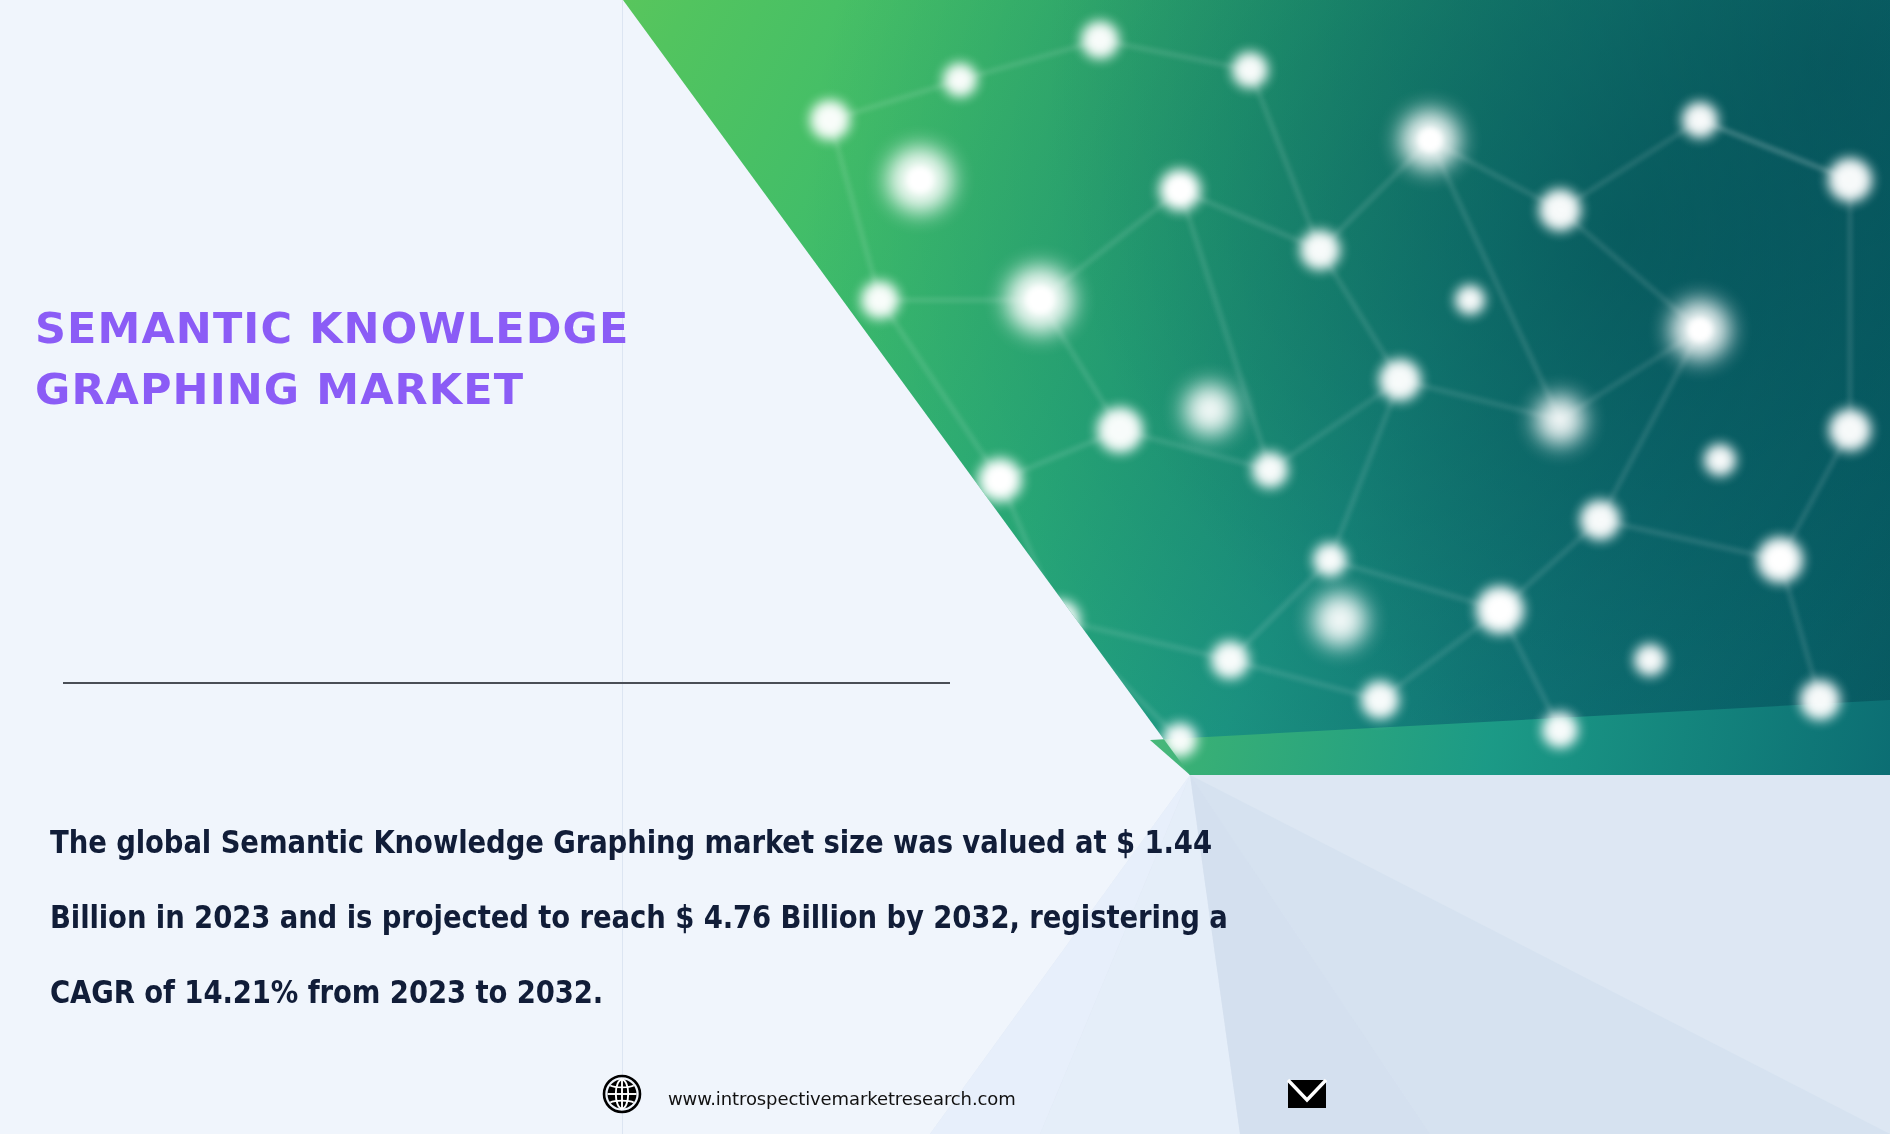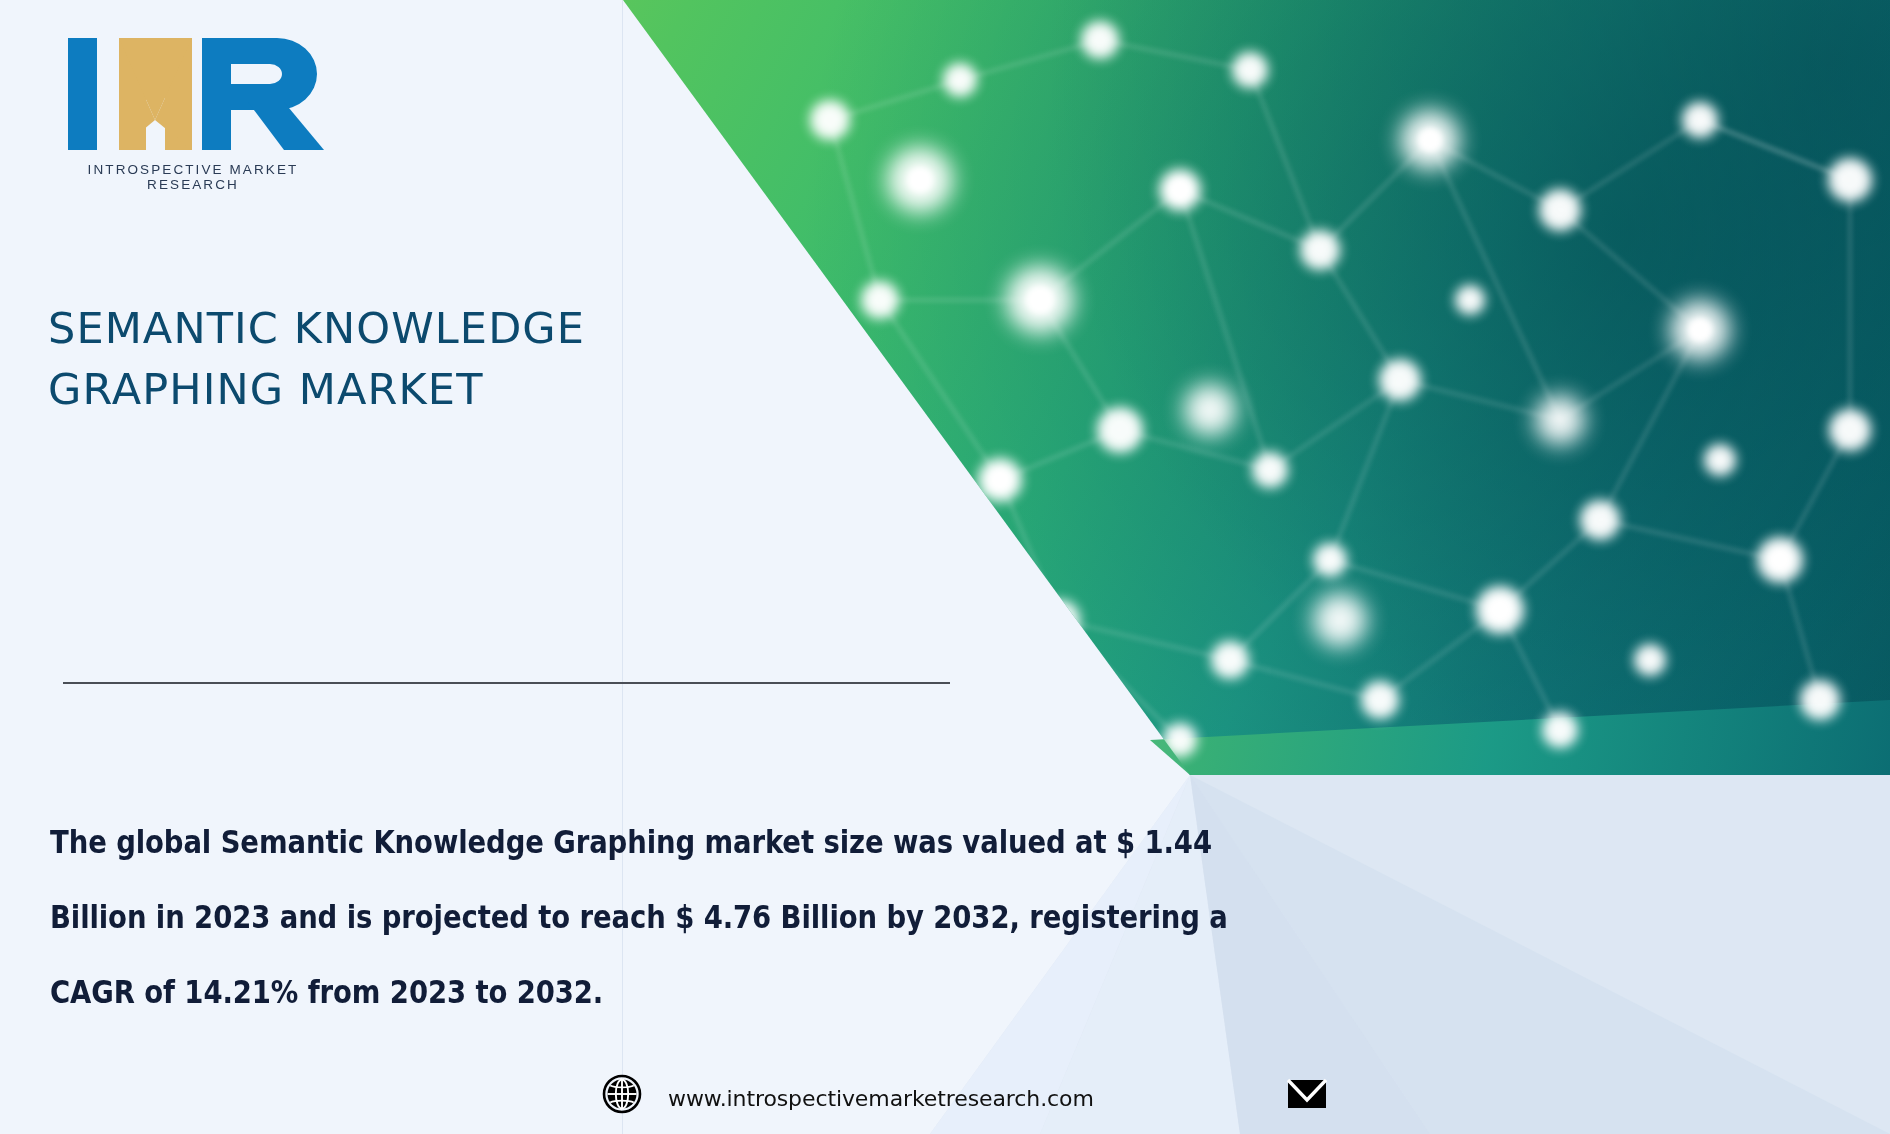--- a/index.html
+++ b/index.html
@@ -99,26 +99,26 @@
     color: #2a3b55;
     font-family: "Liberation Sans", sans-serif;
     text-align: center;
     width: 258px;
     margin-left: 2px;
   }
 
   
   .headline {
     position: absolute;
-    left: 48px;
+    left: 35px;
     top: 298px;
     width: 720px;
-    color: #0c4a6e;
+    color: #8b5cf6;
     font-family: "DejaVu Sans", sans-serif;
-    font-weight: normal;
+    font-weight: bold;
     font-size: 43px;
     line-height: 1.42;
     letter-spacing: 1.1px;
   }
   .headline .l2 { display: block; }
 
   
   .subtitle {
     position: absolute;
     left: 63px;
@@ -168,21 +168,21 @@
     position: absolute;
     display: flex;
     align-items: center;
     gap: 24px;
   }
   .contact.web   { left: 600px; top: 0px; }
   .contact.mail  { left: 1285px; top: 0px; }
 
   .contact .label {
     font-family: "DejaVu Sans", sans-serif;
-    font-size: 22px;
+    font-size: 18px;
     color: #111111;
     letter-spacing: -0.1px;
     margin-top: 8px;
   }
   .icon-wrap {
     width: 44px;
     height: 44px;
     display: flex;
     align-items: center;
     justify-content: center;
@@ -295,36 +295,20 @@
   <svg class="fan" viewBox="0 0 1890 1134" preserveAspectRatio="none" xmlns="http://www.w3.org/2000/svg">
     <polygon points="1190,775 1890,775 1890,1134 930,1134" fill="#dde7f3"></polygon>
     <polygon points="1190,775 1890,1134 1430,1134" fill="#d3e0ef" opacity="0.75"></polygon>
     <polygon points="1190,775 1240,1134 1040,1134" fill="#e6eefa" opacity="0.9"></polygon>
     <polygon points="1190,775 1430,1134 1240,1134" fill="#cfdcec" opacity="0.65"></polygon>
     <polygon points="1190,775 1040,1134 930,1134" fill="#e9f0fb" opacity="0.85"></polygon>
   </svg>
 
   <div style="position:absolute;left:622px;top:0;width:1px;height:1134px;background:rgba(150,175,210,0.22);"></div>
 
-  <div class="logo">
-    <svg class="logo-mark" width="300" height="128" viewBox="0 0 300 128" xmlns="http://www.w3.org/2000/svg">
-
-      <rect x="6" y="10" width="29" height="112" fill="#0d7cc0"></rect>
-
-      <polygon points="57,10 130,10 130,122 103,122 103,66 93,88 84,66 84,122 57,122" fill="#ddb463"></polygon>
-      <polygon points="57,10 130,10 93,92" fill="#ddb463"></polygon>
-      <polygon points="57,10 93,92 57,122" fill="#ddb463"></polygon>
-      <polygon points="130,10 130,122 93,92" fill="#ddb463"></polygon>
-
-      <rect x="140" y="10" width="29" height="112" fill="#0d7cc0"></rect>
-      <path d="M169,10 H215 a40,36 0 0 1 0,72 H169 V56 H208 a12,10 0 0 0 0,-20 H169 Z" fill="#0d7cc0"></path>
-      <polygon points="186,74 222,74 262,122 222,122" fill="#0d7cc0"></polygon>
-    </svg>
-    <div class="logo-tagline">INTROSPECTIVE MARKET RESEARCH</div>
-  </div>
 
   <div class="headline">
     <span>SEMANTIC KNOWLEDGE</span>
     <span class="l2">GRAPHING MARKET</span>
   </div>
 
   <div class="divider"></div>
 
   <div class="statement">
     <span>The global Semantic Knowledge Graphing market size was valued at $ 1.44</span>

